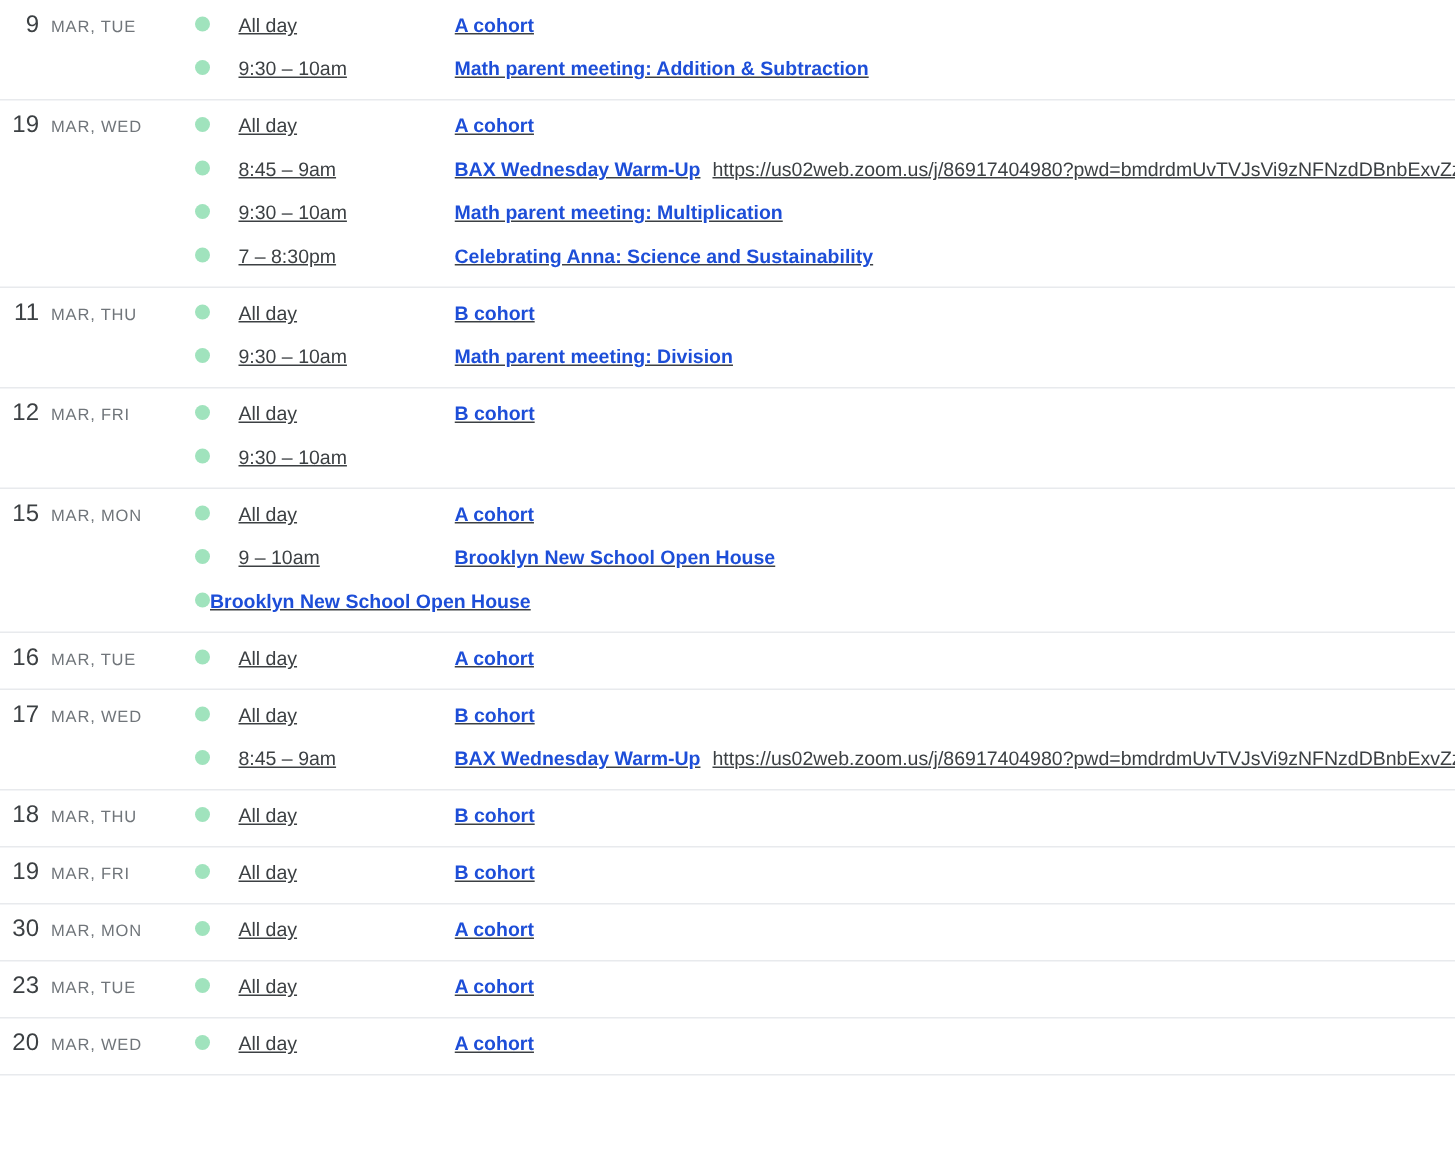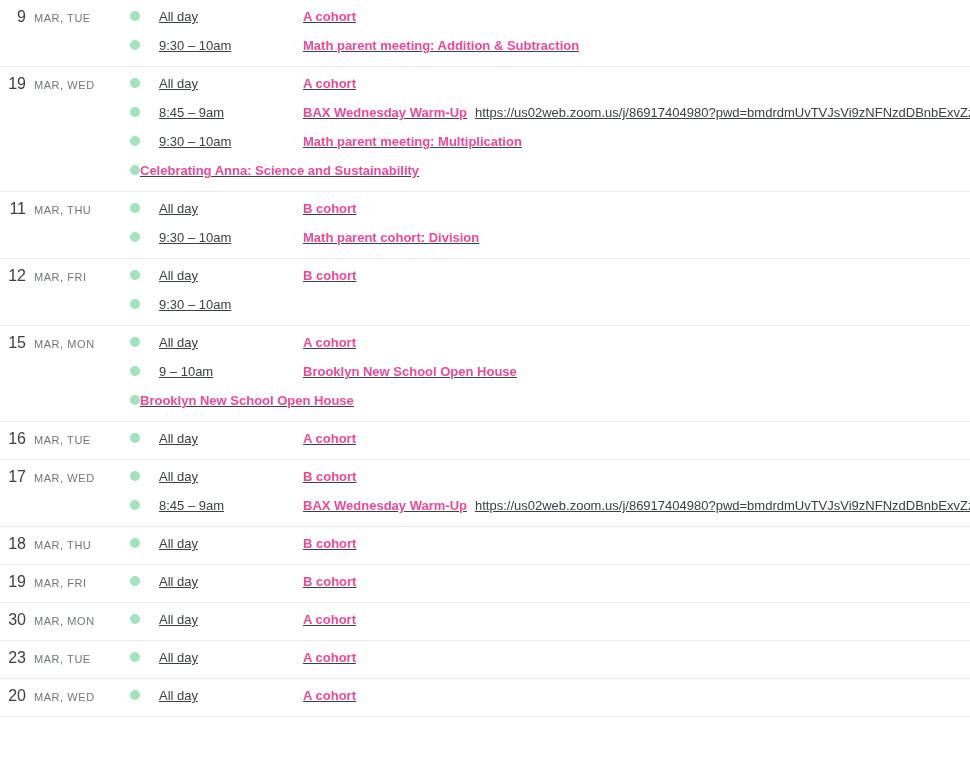--- a/index.html
+++ b/index.html
@@ -84,21 +84,21 @@
     overflow: hidden;
   }
   .event-title-wrap {
     flex: 1 1 auto;
     font-size: 13px;
     white-space: nowrap;
     overflow: hidden;
   }
   .event-title {
     font-weight: bold;
-    color: #ec4899;
+    color: #1d4ed8;
   }
   .event-extra {
     font-weight: normal;
     color: #3c4043;
     margin-left: 8px;
   }
 </style>
 </head>
 <body>
 
@@ -137,39 +137,40 @@
           <span class="event-time">8:45 – 9am</span>
           <span class="event-title-wrap"><span class="event-title">BAX Wednesday Warm-Up</span><span class="event-extra">https://us02web.zoom.us/j/86917404980?pwd=bmdrdmUvTVJsVi9zNFNzdDBnbExvZz09</span></span>
         </div>
         <div class="event-row">
           <span class="event-dot" style="background: rgb(160, 227, 189);"></span>
           <span class="event-time">9:30 – 10am</span>
           <span class="event-title-wrap"><span class="event-title">Math parent meeting: Multiplication</span></span>
         </div>
         <div class="event-row">
           <span class="event-dot" style="background: rgb(160, 227, 189);"></span>
+          <span class="event-time">7 – 8:30pm</span>
           <span class="event-title-wrap"><span class="event-title">Celebrating Anna: Science and Sustainability</span></span>
         </div>
       </div>
     </div>
     <div class="day-group">
       <div class="date-col">
         <div class="date-num">11</div>
         <div class="date-label">Mar, Thu</div>
       </div>
       <div class="events-col">
         <div class="event-row">
           <span class="event-dot" style="background: rgb(160, 227, 189);"></span>
           <span class="event-time">All day</span>
           <span class="event-title-wrap"><span class="event-title">B cohort</span></span>
         </div>
         <div class="event-row">
           <span class="event-dot" style="background: rgb(160, 227, 189);"></span>
           <span class="event-time">9:30 – 10am</span>
-          <span class="event-title-wrap"><span class="event-title">Math parent cohort: Division</span></span>
+          <span class="event-title-wrap"><span class="event-title">Math parent meeting: Division</span></span>
         </div>
       </div>
     </div>
     <div class="day-group">
       <div class="date-col">
         <div class="date-num">12</div>
         <div class="date-label">Mar, Fri</div>
       </div>
       <div class="events-col">
         <div class="event-row">

